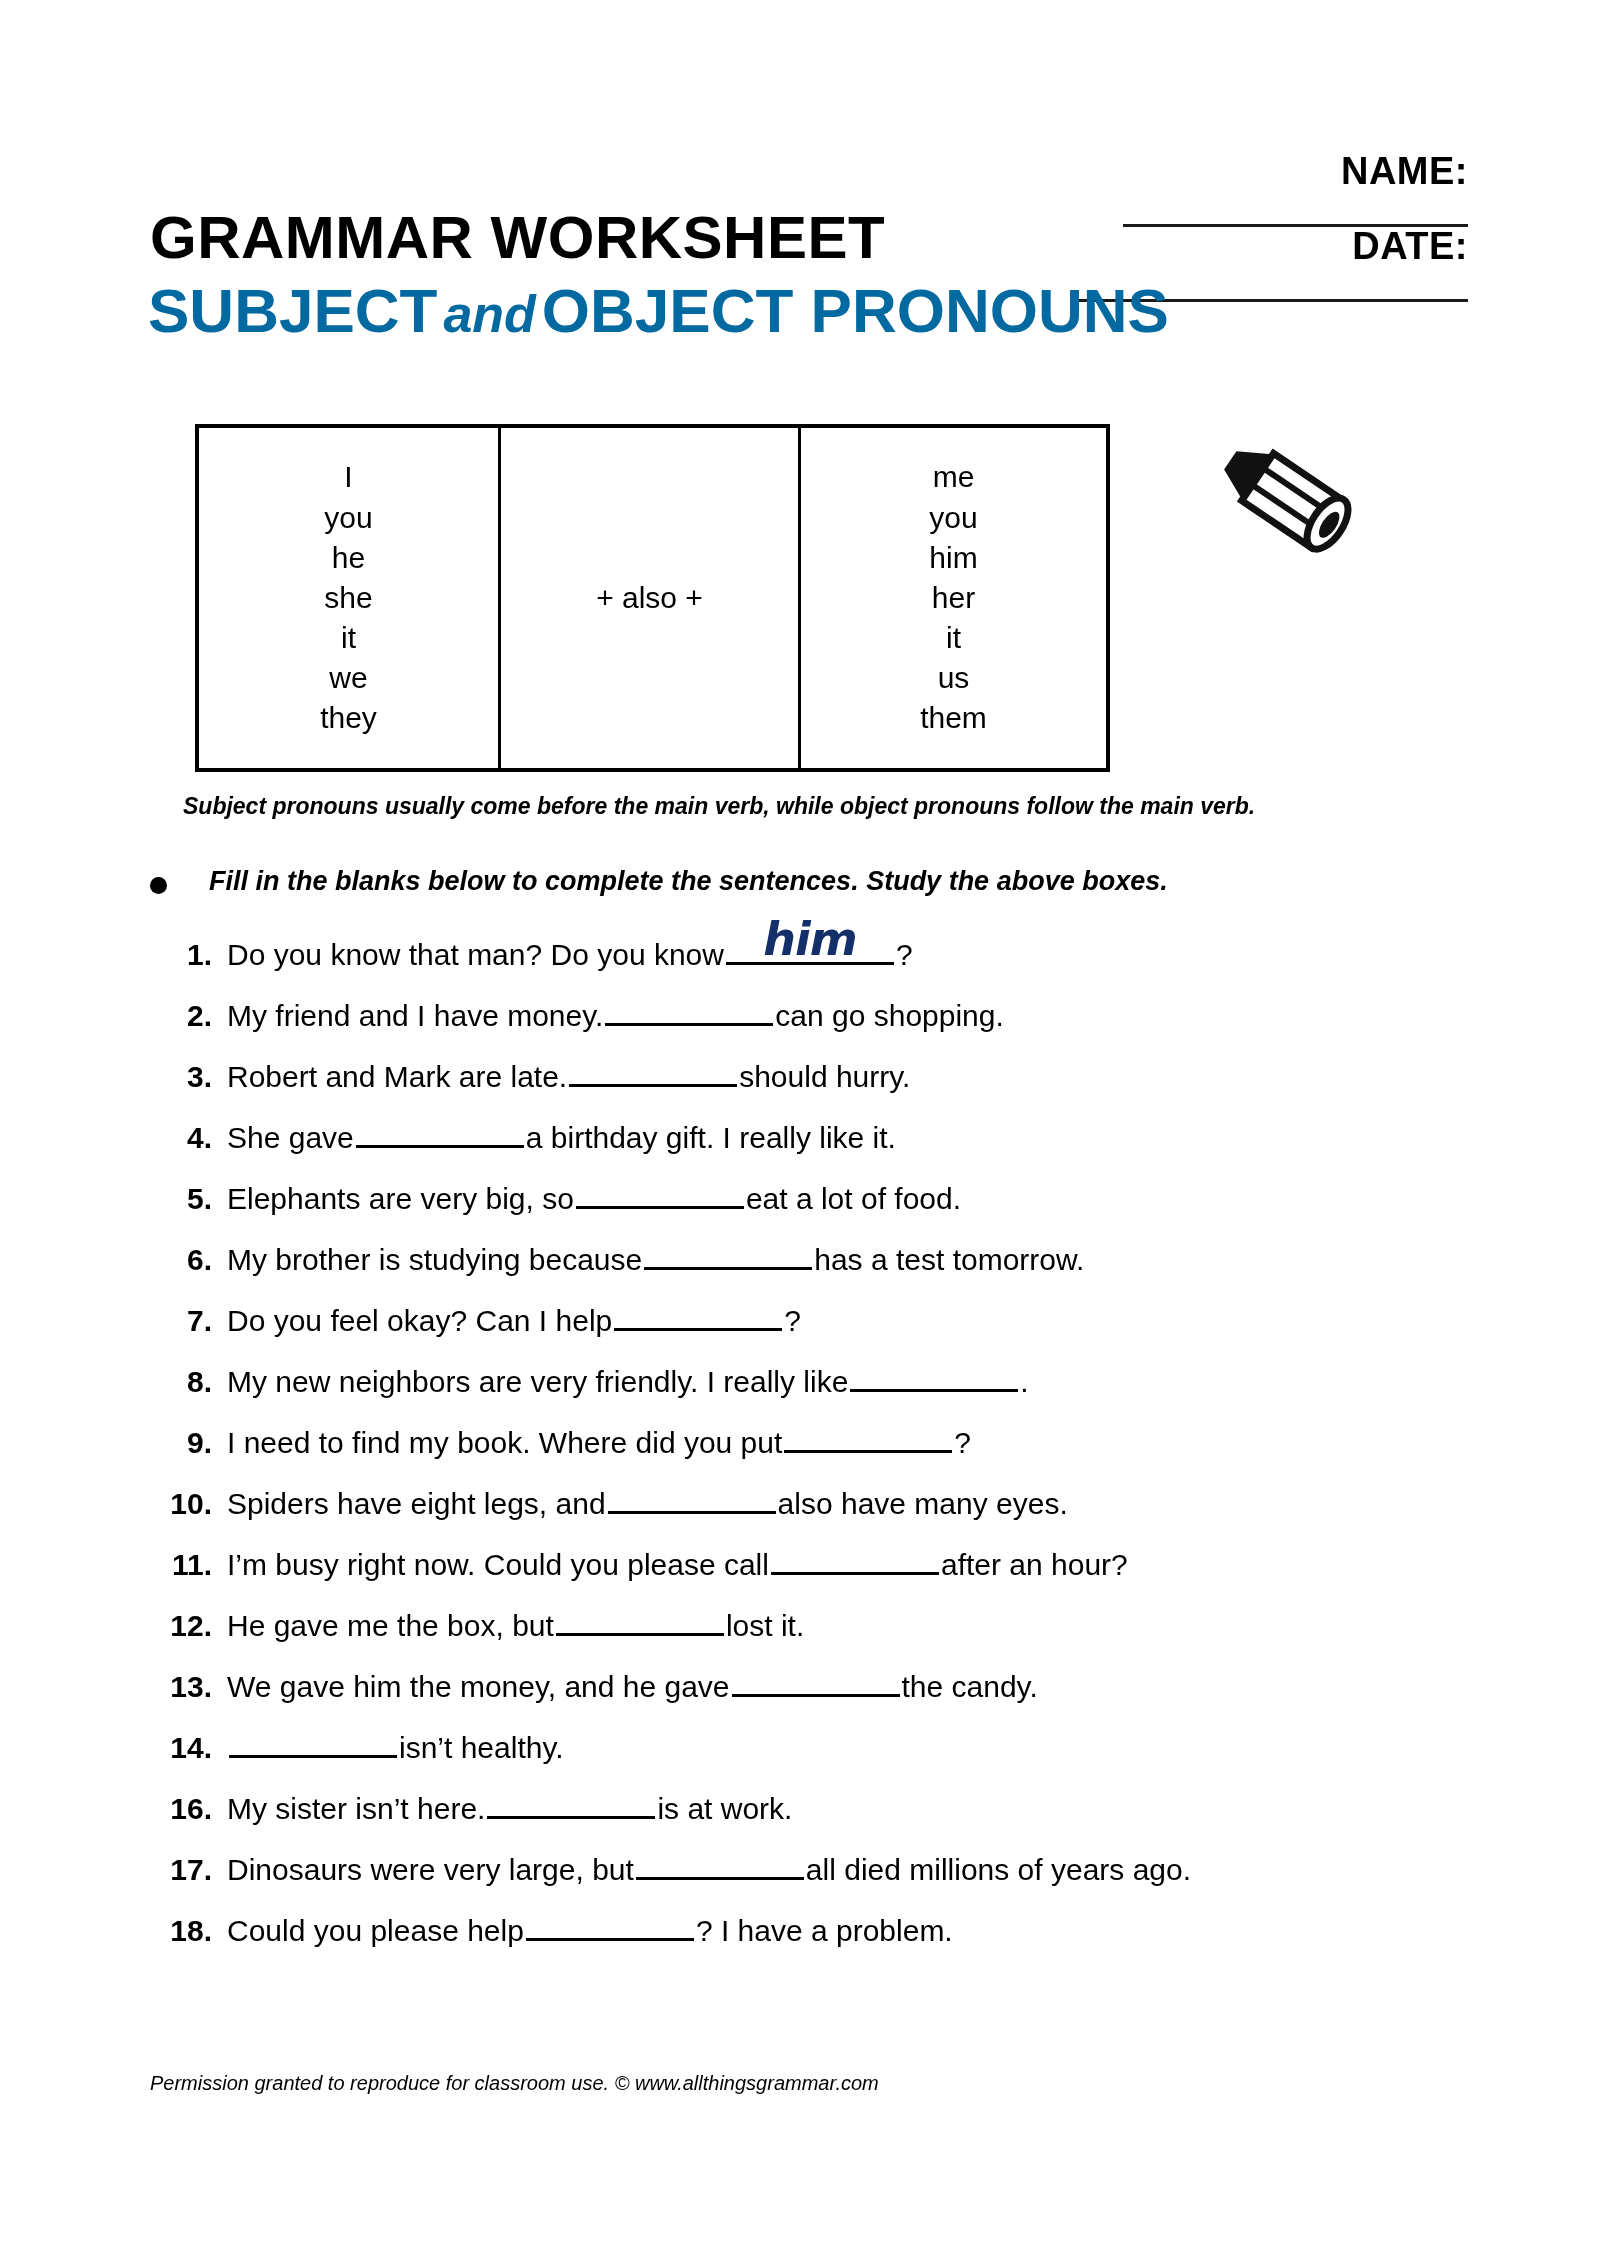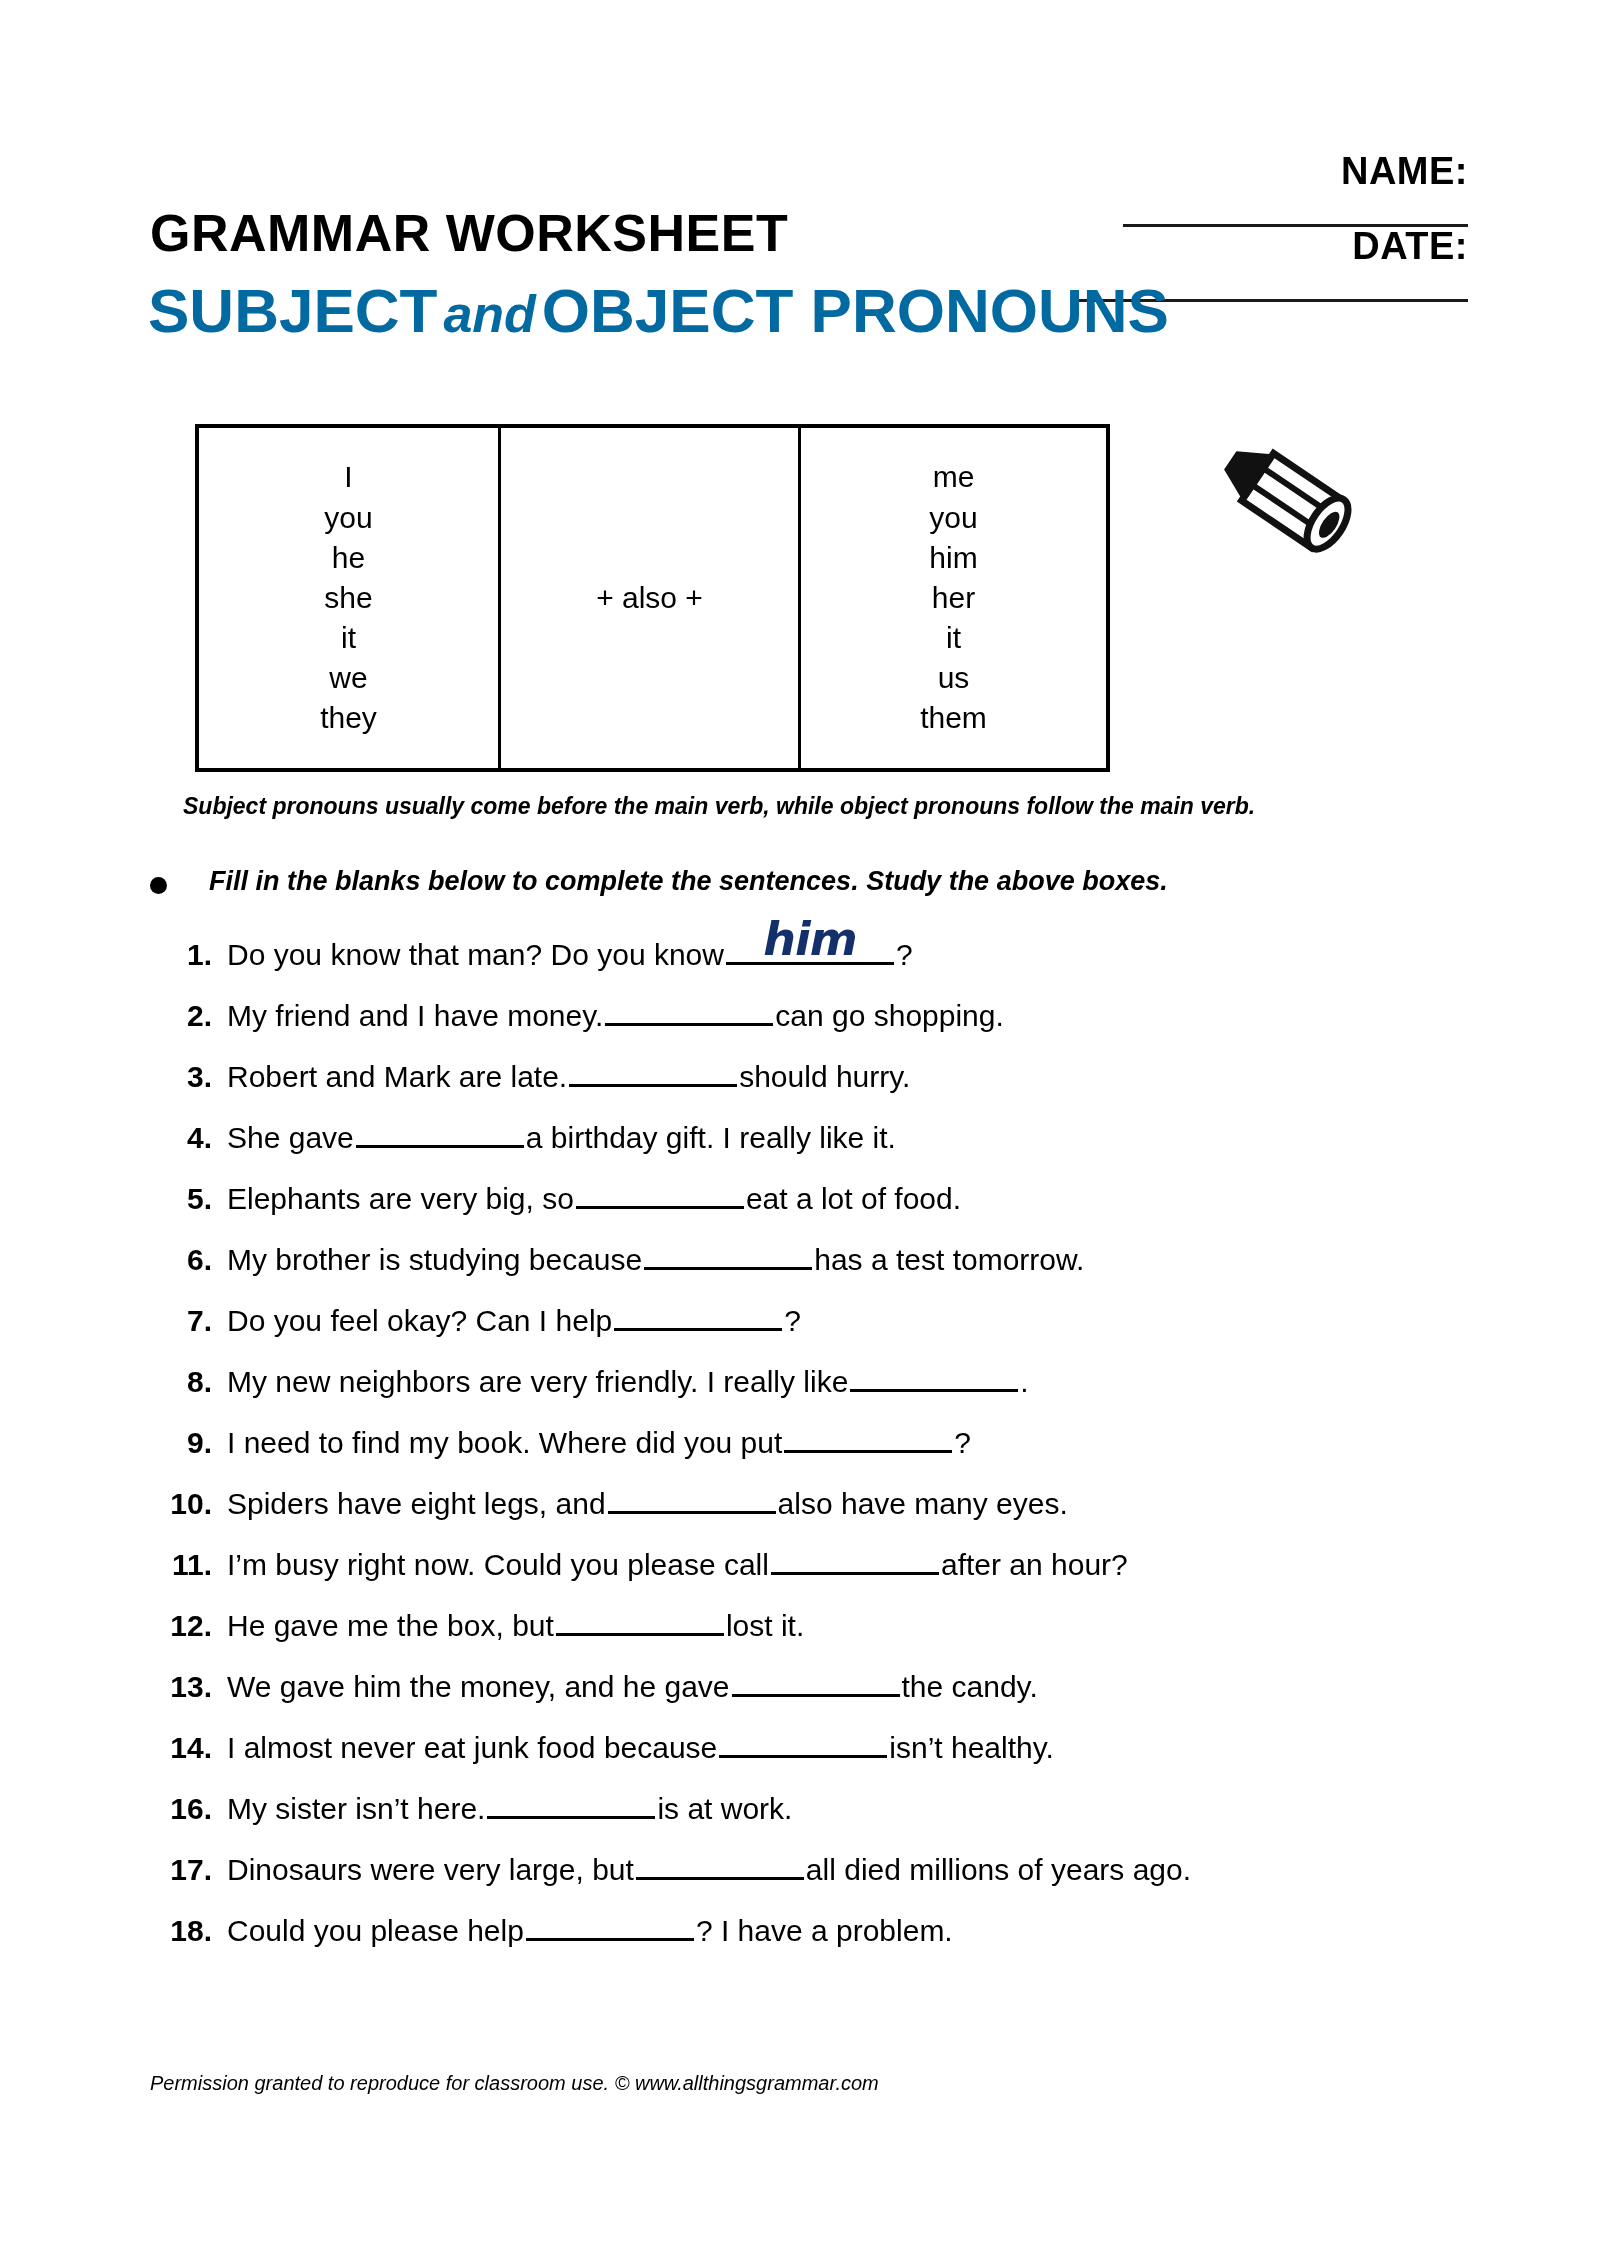--- a/index.html
+++ b/index.html
@@ -50,21 +50,21 @@
   }
   .nd-rule.name { width: 345px; }
   .nd-rule.date { width: 395px; }
   .nd-gap { width: 118px; }
 
   
   .title-main {
     position: absolute;
     left: 150px;
     top: 206px;
-    font-size: 52px;
+    font-size: 60px;
     font-weight: 700;
     letter-spacing: 0.5px;
     line-height: 1.05;
     white-space: nowrap;
   }
   .title-sub {
     position: absolute;
     left: 148px;
     top: 278px;
     font-size: 62px;
@@ -376,21 +376,20 @@
         <span class="qnum">13.</span>
         <span class="qtext">
           <span>We gave him the money, and he gave </span>
           <span class="blank"></span>
           <span> the candy.</span>
         </span>
       </div>
       <div class="qrow">
         <span class="qnum">14.</span>
         <span class="qtext">
-          <span>I almost never eat junk food because </span>
           <span class="blank"></span>
           <span> isn’t healthy.</span>
         </span>
       </div>
       <div class="qrow">
         <span class="qnum">16.</span>
         <span class="qtext">
           <span>My sister isn’t here.  </span>
           <span class="blank"></span>
           <span> is at work.</span>

